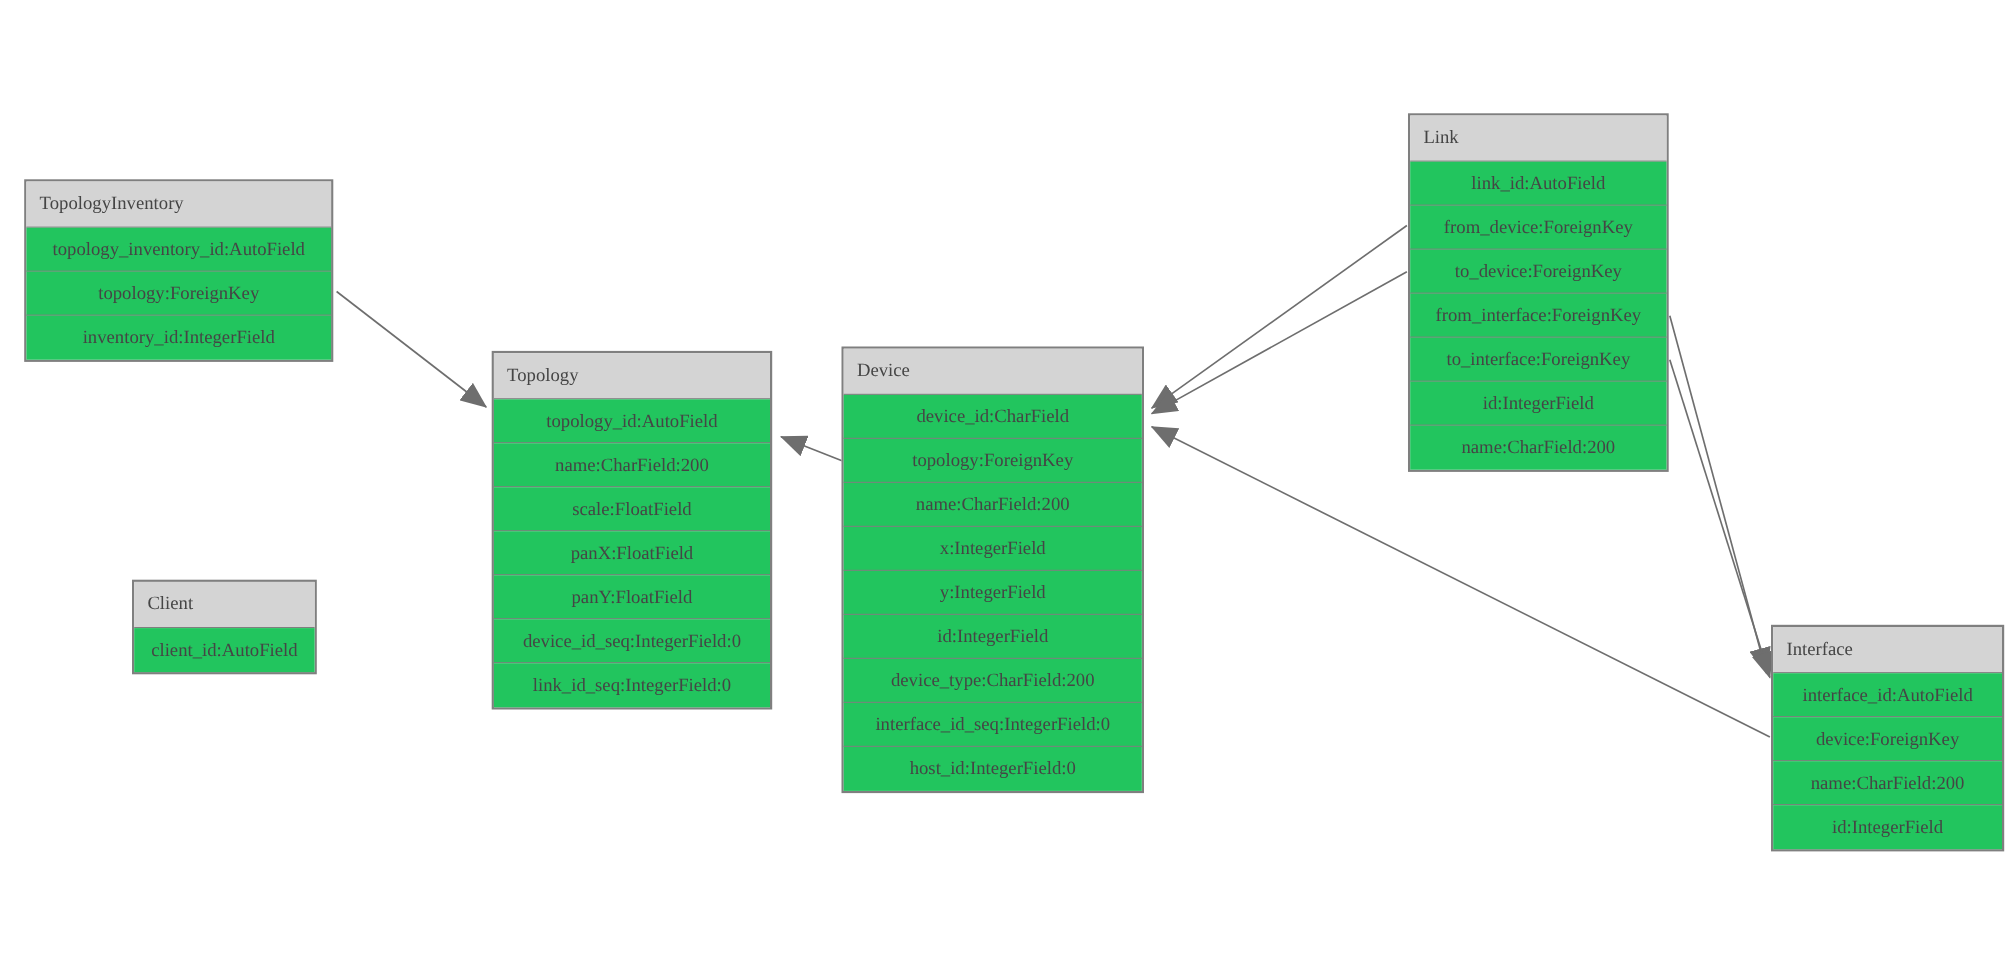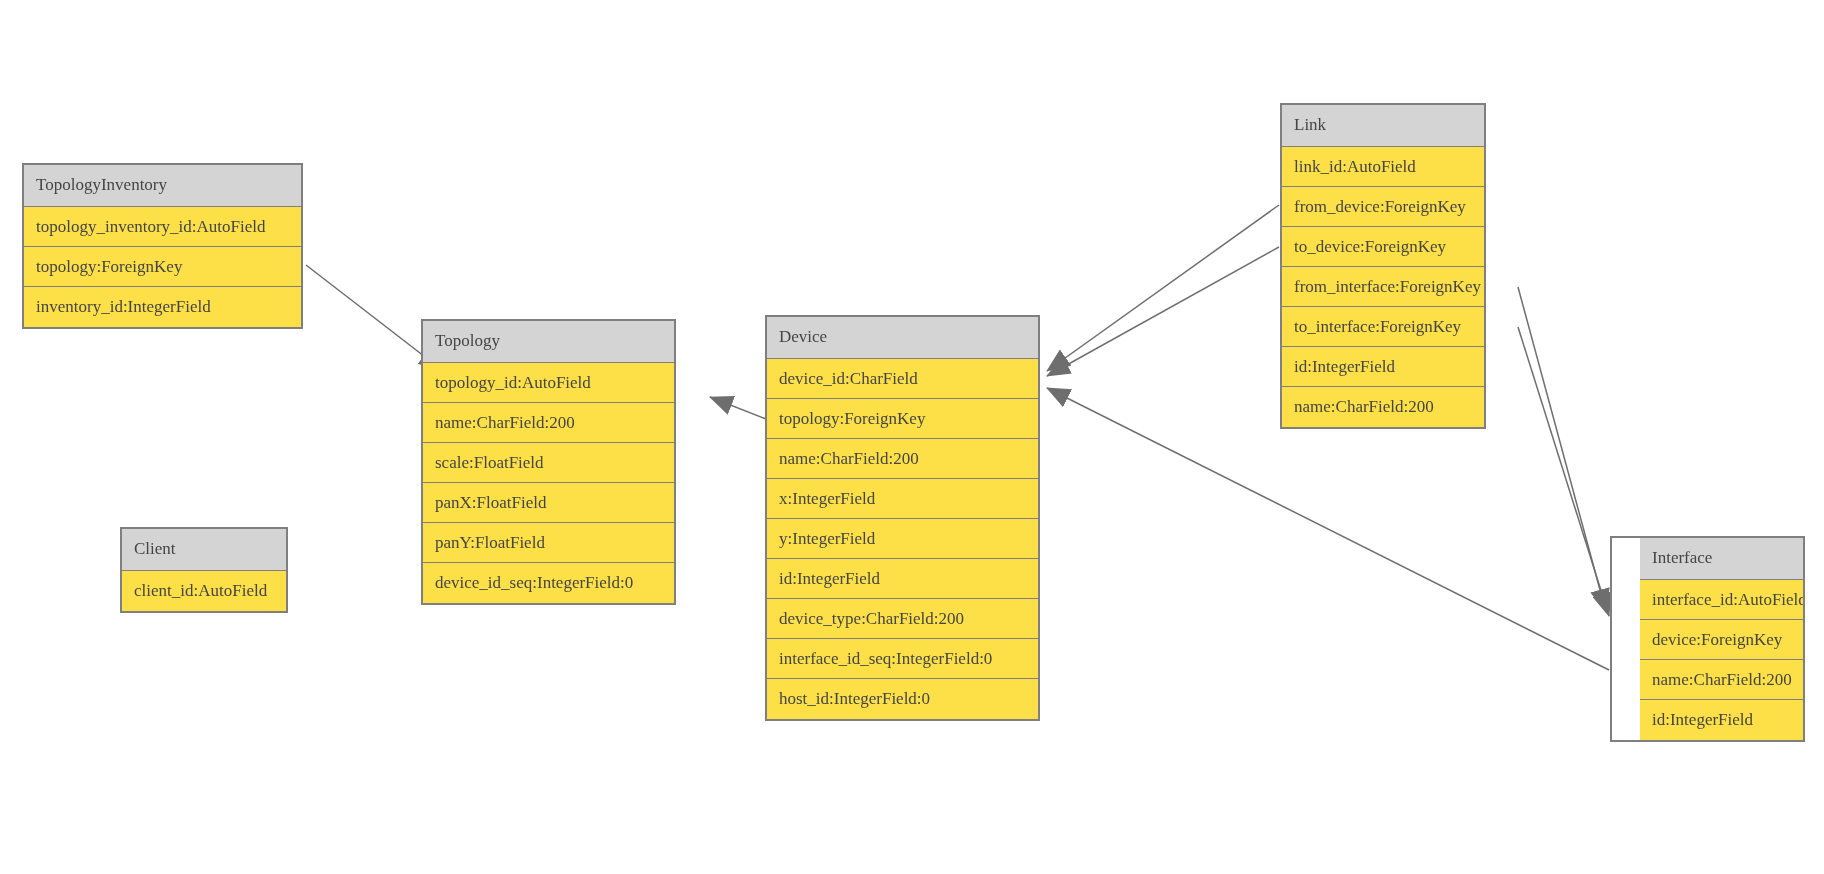--- a/index.html
+++ b/index.html
@@ -40,23 +40,24 @@
     border-bottom: 1px solid #7f7f7f;
     white-space: nowrap;
     overflow: hidden;
   }
   .entity-row {
     box-sizing: border-box;
     height: 40px;
     line-height: 39px;
     padding: 0 12px;
     border-bottom: 1px solid #7f7f7f;
-    background: #fde047;
+    background: #22c55e;
     white-space: nowrap;
     overflow: hidden;
+    text-align: center;
   }
   .entity-row:last-child {
     border-bottom: none;
   }
 </style>
 </head>
 <body>
 
 <div id="canvas">
   <svg id="edges" viewBox="0 0 1824 874" xmlns="http://www.w3.org/2000/svg">
@@ -73,56 +74,57 @@
       <line x1="1518" y1="327" x2="1609" y2="616" stroke="#6e6e6e" stroke-width="1.5" marker-end="url(#arrowhead)"></line>
       <line x1="1609" y1="670" x2="1047" y2="388" stroke="#6e6e6e" stroke-width="1.5" marker-end="url(#arrowhead)"></line>
     </svg>
   <div id="entities">
       <div class="entity" style="left: 22px; top: 163px; width: 281px;">
         <div class="entity-header"><span>TopologyInventory</span></div>
         <div class="entity-row"><span>topology_inventory_id:AutoField</span></div>
         <div class="entity-row"><span>topology:ForeignKey</span></div>
         <div class="entity-row"><span>inventory_id:IntegerField</span></div>
       </div>
-      <div class="entity" style="left: 421px; top: 319px; width: 255px;">
+      <div class="entity" style="left: 447px; top: 319px; width: 255px;">
         <div class="entity-header"><span>Topology</span></div>
         <div class="entity-row"><span>topology_id:AutoField</span></div>
         <div class="entity-row"><span>name:CharField:200</span></div>
         <div class="entity-row"><span>scale:FloatField</span></div>
         <div class="entity-row"><span>panX:FloatField</span></div>
         <div class="entity-row"><span>panY:FloatField</span></div>
         <div class="entity-row"><span>device_id_seq:IntegerField:0</span></div>
+        <div class="entity-row"><span>link_id_seq:IntegerField:0</span></div>
       </div>
       <div class="entity" style="left: 80px; top: 527px; width: 168px; margin-left: 40px;">
         <div class="entity-header"><span>Client</span></div>
         <div class="entity-row"><span>client_id:AutoField</span></div>
       </div>
       <div class="entity" style="left: 765px; top: 315px; width: 275px;">
         <div class="entity-header"><span>Device</span></div>
         <div class="entity-row"><span>device_id:CharField</span></div>
         <div class="entity-row"><span>topology:ForeignKey</span></div>
         <div class="entity-row"><span>name:CharField:200</span></div>
         <div class="entity-row"><span>x:IntegerField</span></div>
         <div class="entity-row"><span>y:IntegerField</span></div>
         <div class="entity-row"><span>id:IntegerField</span></div>
         <div class="entity-row"><span>device_type:CharField:200</span></div>
         <div class="entity-row"><span>interface_id_seq:IntegerField:0</span></div>
         <div class="entity-row"><span>host_id:IntegerField:0</span></div>
       </div>
-      <div class="entity" style="left: 1280px; top: 103px; width: 206px;">
+      <div class="entity" style="left: 1280px; top: 103px; width: 237px;">
         <div class="entity-header"><span>Link</span></div>
         <div class="entity-row"><span>link_id:AutoField</span></div>
         <div class="entity-row"><span>from_device:ForeignKey</span></div>
         <div class="entity-row"><span>to_device:ForeignKey</span></div>
         <div class="entity-row"><span>from_interface:ForeignKey</span></div>
         <div class="entity-row"><span>to_interface:ForeignKey</span></div>
         <div class="entity-row"><span>id:IntegerField</span></div>
         <div class="entity-row"><span>name:CharField:200</span></div>
       </div>
-      <div class="entity" style="left: 1610px; top: 536px; width: 195px; padding-left: 28px;">
+      <div class="entity" style="left: 1610px; top: 568px; width: 212px;">
         <div class="entity-header"><span>Interface</span></div>
         <div class="entity-row"><span>interface_id:AutoField</span></div>
         <div class="entity-row"><span>device:ForeignKey</span></div>
         <div class="entity-row"><span>name:CharField:200</span></div>
         <div class="entity-row"><span>id:IntegerField</span></div>
       </div>
     </div>
 </div>
 
 </body></html>

